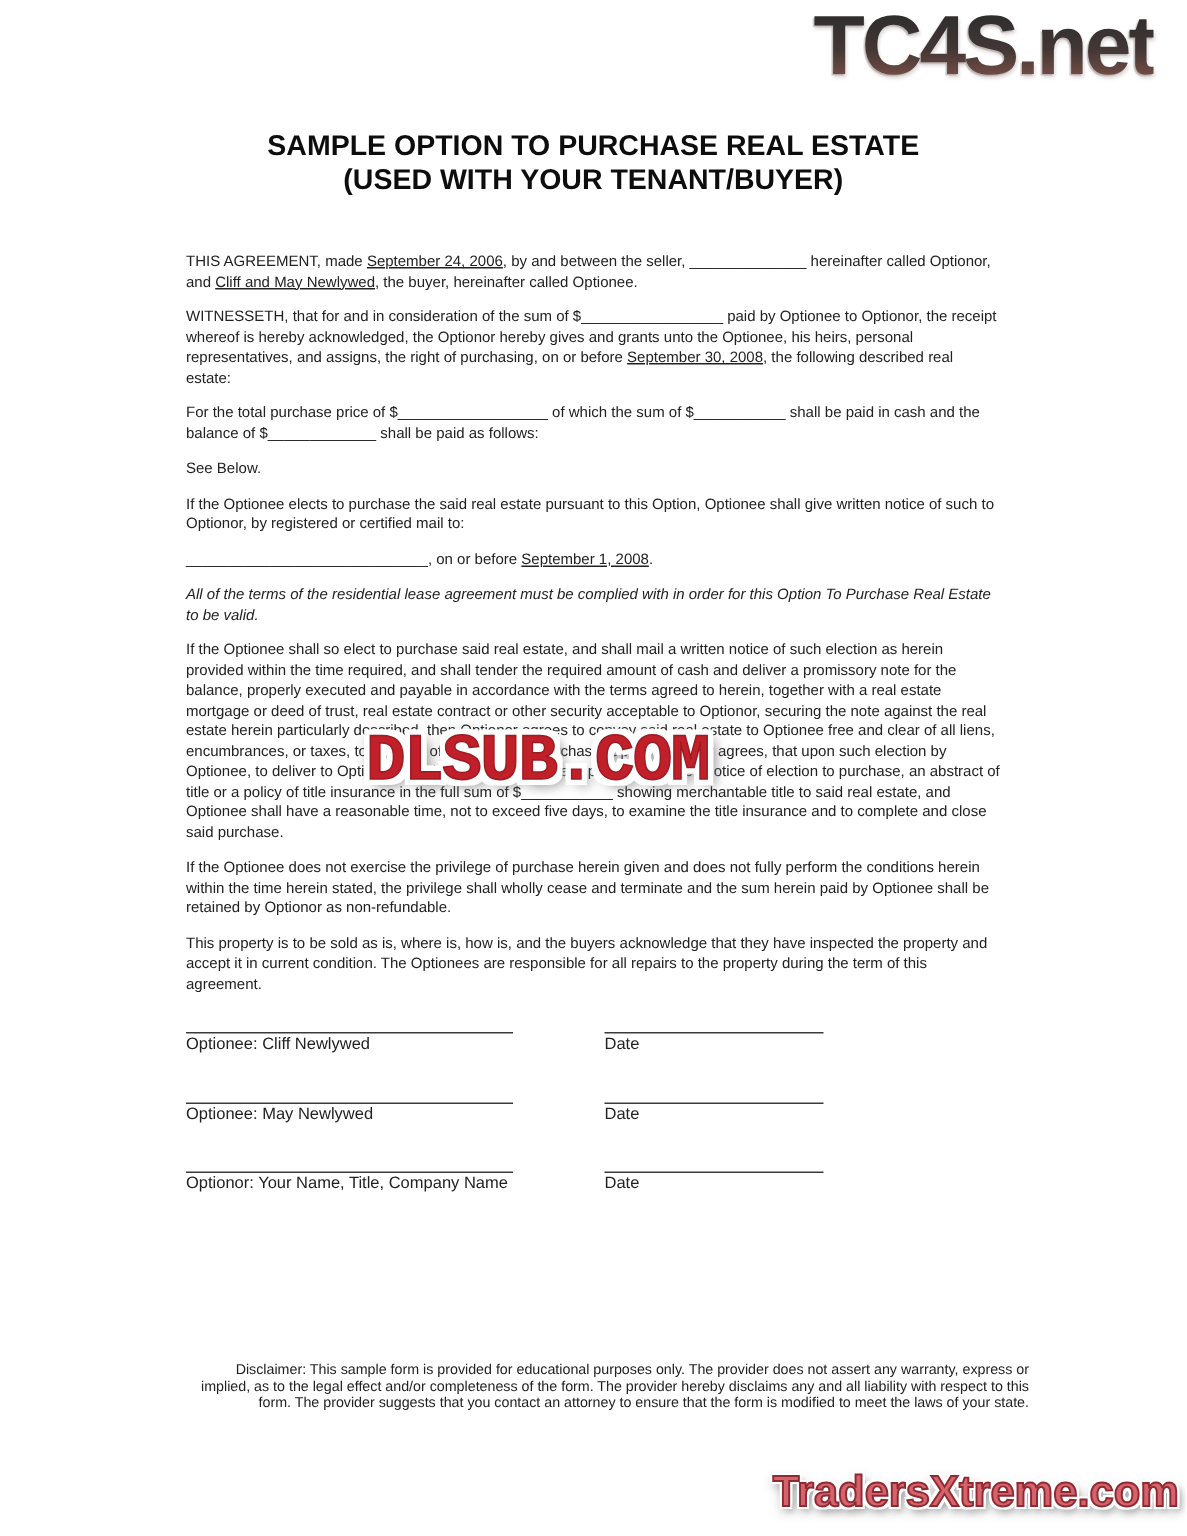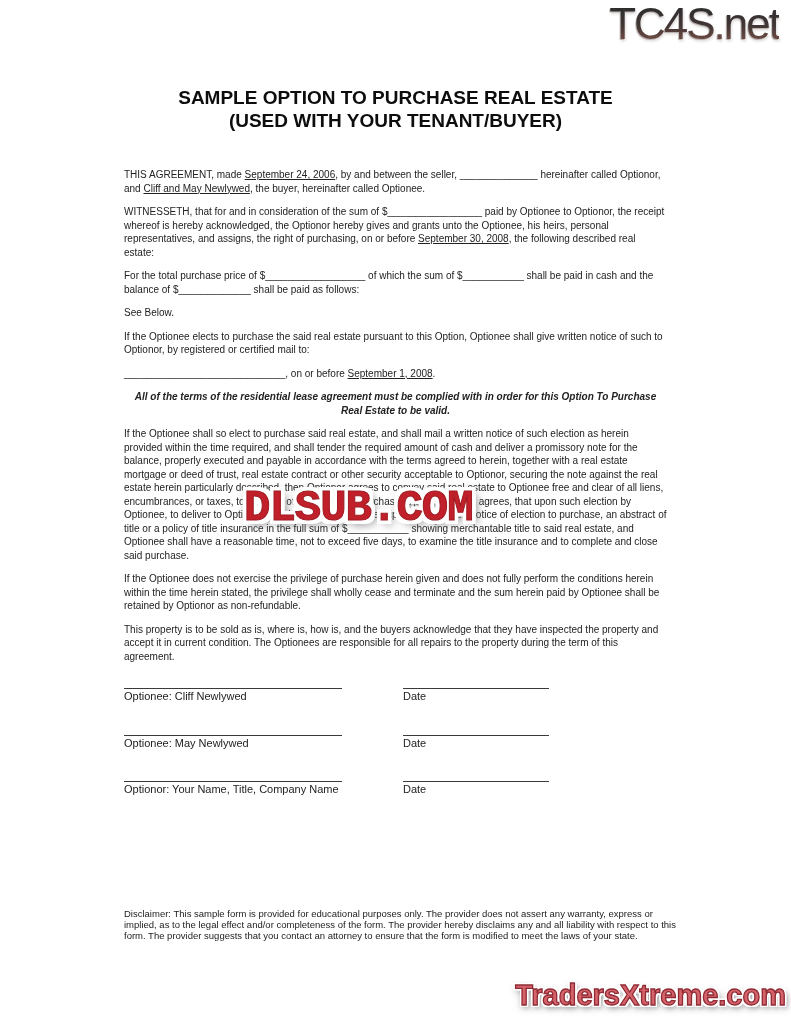--- a/index.html
+++ b/index.html
@@ -10,23 +10,23 @@
     background: #ffffff;
     overflow: hidden;
     font-family: "Liberation Sans", sans-serif;
     color: #222222;
   }
 
   
   .wm-top {
     position: absolute;
     top: 0px;
-    right: 12px;
-    font-size: 44px;
-    font-weight: normal;
+    right: 22px;
+    font-size: 56px;
+    font-weight: bold;
     letter-spacing: -2px;
     line-height: 1.08;
     background: linear-gradient(#2d2d2d 15%, #423735 55%, #84544b 95%);
     -webkit-background-clip: text;
     background-clip: text;
     color: transparent;
     filter: drop-shadow(-1px 1px 0 rgba(150,140,138,.55)) drop-shadow(1px 2px 1px rgba(165,155,152,.35));
   }
 
   
@@ -43,41 +43,42 @@
     line-height: 23px;
     color: #0d0d0d;
     margin-bottom: 36px;
   }
   .body p.para {
     font-size: 10px;
     line-height: 13.5px;
     margin: 0 0 10px 0;
     color: #222222;
   }
-  .para.bold-italic { font-weight: bold; font-style: italic; text-align: center; }
+  .para.bold-italic { font-weight: normal; font-style: italic; }
   .u { text-decoration: underline; text-underline-offset: 1px; }
 
   
   .sigs { margin-top: 13px; }
   .sig-row { display: flex; margin-bottom: 19px; }
   .sig-row:last-child { margin-bottom: 0; }
   .sig-col-left { width: 218px; margin-right: 61px; }
   .sig-col-right { width: 146px; }
   .sig-line { height: 12px; border-bottom: 1px solid #3a3a3a; }
   .sig-label { font-size: 11px; line-height: 13.5px; padding-top: 1px; }
 
   
   .disclaimer {
     position: absolute;
     left: 124px;
     top: 909px;
     width: 562px;
     font-size: 9.5px;
     line-height: 10.9px;
     color: #222222;
+    text-align: right;
   }
 
   
   .wm-center {
     position: absolute;
     left: 244px;
     top: 486px;
     font-size: 44px;
     font-weight: bold;
     letter-spacing: -1px;

